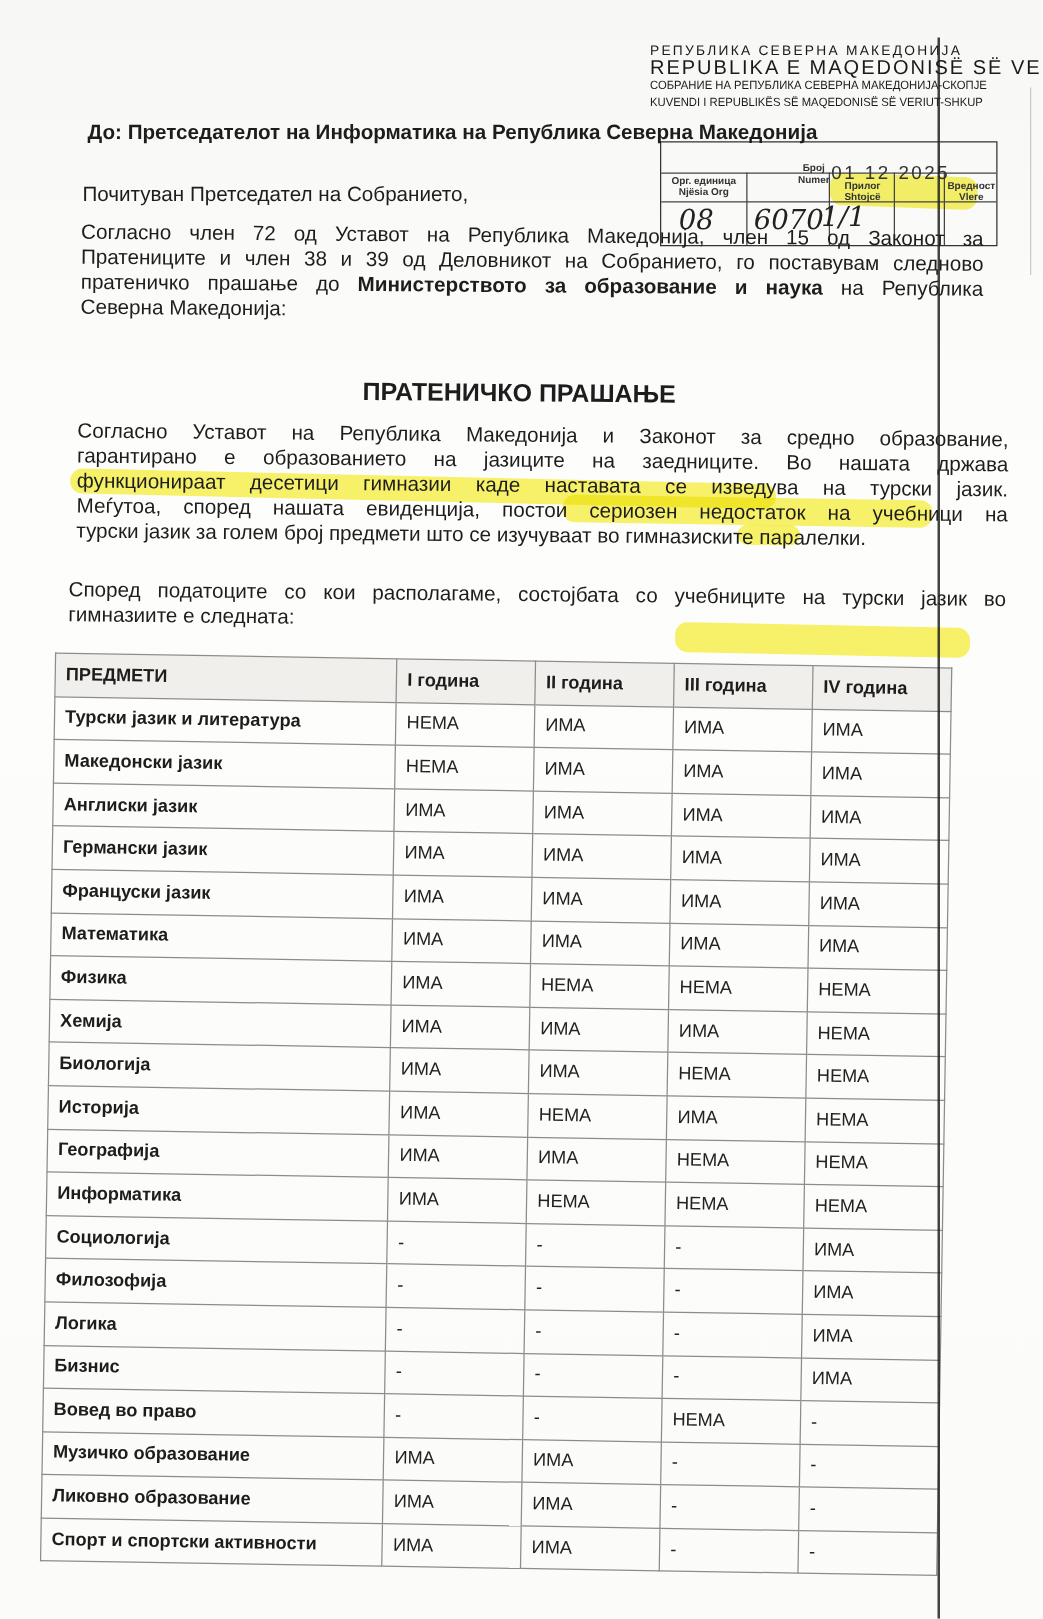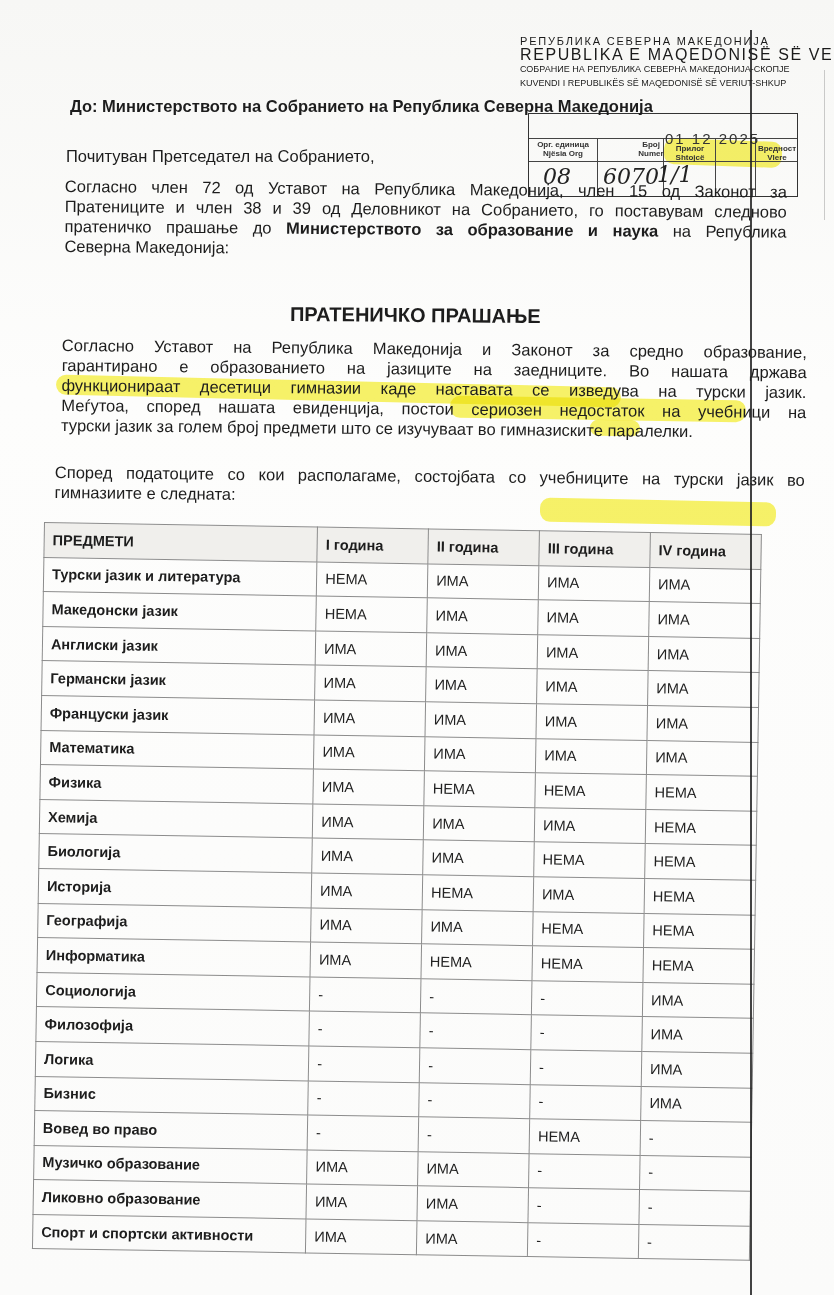--- a/index.html
+++ b/index.html
@@ -65,33 +65,33 @@
   <div class="l4">KUVENDI I REPUBLIKËS SË MAQEDONISË SË VERIUT-SHKUP</div>
 </div>
 <div class="stamp-box">
   <div class="stamp-row-top"></div>
   <div class="stamp-col" style="left:68px"></div>
   <div class="stamp-col" style="left:134px"></div>
   <div class="stamp-col" style="left:186px"></div>
   <div class="stamp-col" style="left:226px"></div>
   <div class="stamp-lbl" style="left:2px;top:26px;width:64px;white-space:pre-line;">Орг. единица
 Njësia Org</div>
-  <div class="stamp-lbl" style="left:70px;top:26px;width:62px;white-space:pre-line;padding-left:21px;">Број
+  <div class="stamp-lbl" style="left:70px;top:16px;width:62px;white-space:pre-line;padding-left:21px;">Број
 Numer</div>
   <div class="stamp-lbl" style="left:136px;top:30px;width:50px;white-space:pre-line;">Прилог
 Shtojcë</div>
   <div class="stamp-lbl" style="left:228px;top:30px;width:40px;white-space:pre-line;text-align:center;">Вредност
 Vlere</div>
   <div class="stamp-date">01 12 2025</div>
   <div class="stamp-hw" style="left:14px;top:50px;">08</div>
   <div class="stamp-hw" style="left:74px;top:50px;">6070</div>
   <div class="stamp-hw" style="left:128px;top:48px;">1/1</div>
 </div>
 
-<div class="addr">До: Министерството на Собранието на Република Северна Македонија</div>
+<div class="addr">До: Претседателот на Информатика на Република Северна Македонија</div>
 <div class="greet">Почитуван Претседател на Собранието,</div>
 
 <div class="para para1">
   <span class="line">Согласно член 72 од Уставот на Република Македонија, член 15 од Законот за</span>
   <span class="line">Пратениците и член 38 и 39 од Деловникот на Собранието, го поставувам следново</span>
   <span class="line"><span>пратеничко прашање до </span><b>Министерството за образование и наука</b><span> на Република</span></span>
   <span class="line last">Северна Македонија:</span>
 </div>
 
 <div class="title">ПРАТЕНИЧКО ПРАШАЊЕ</div>

